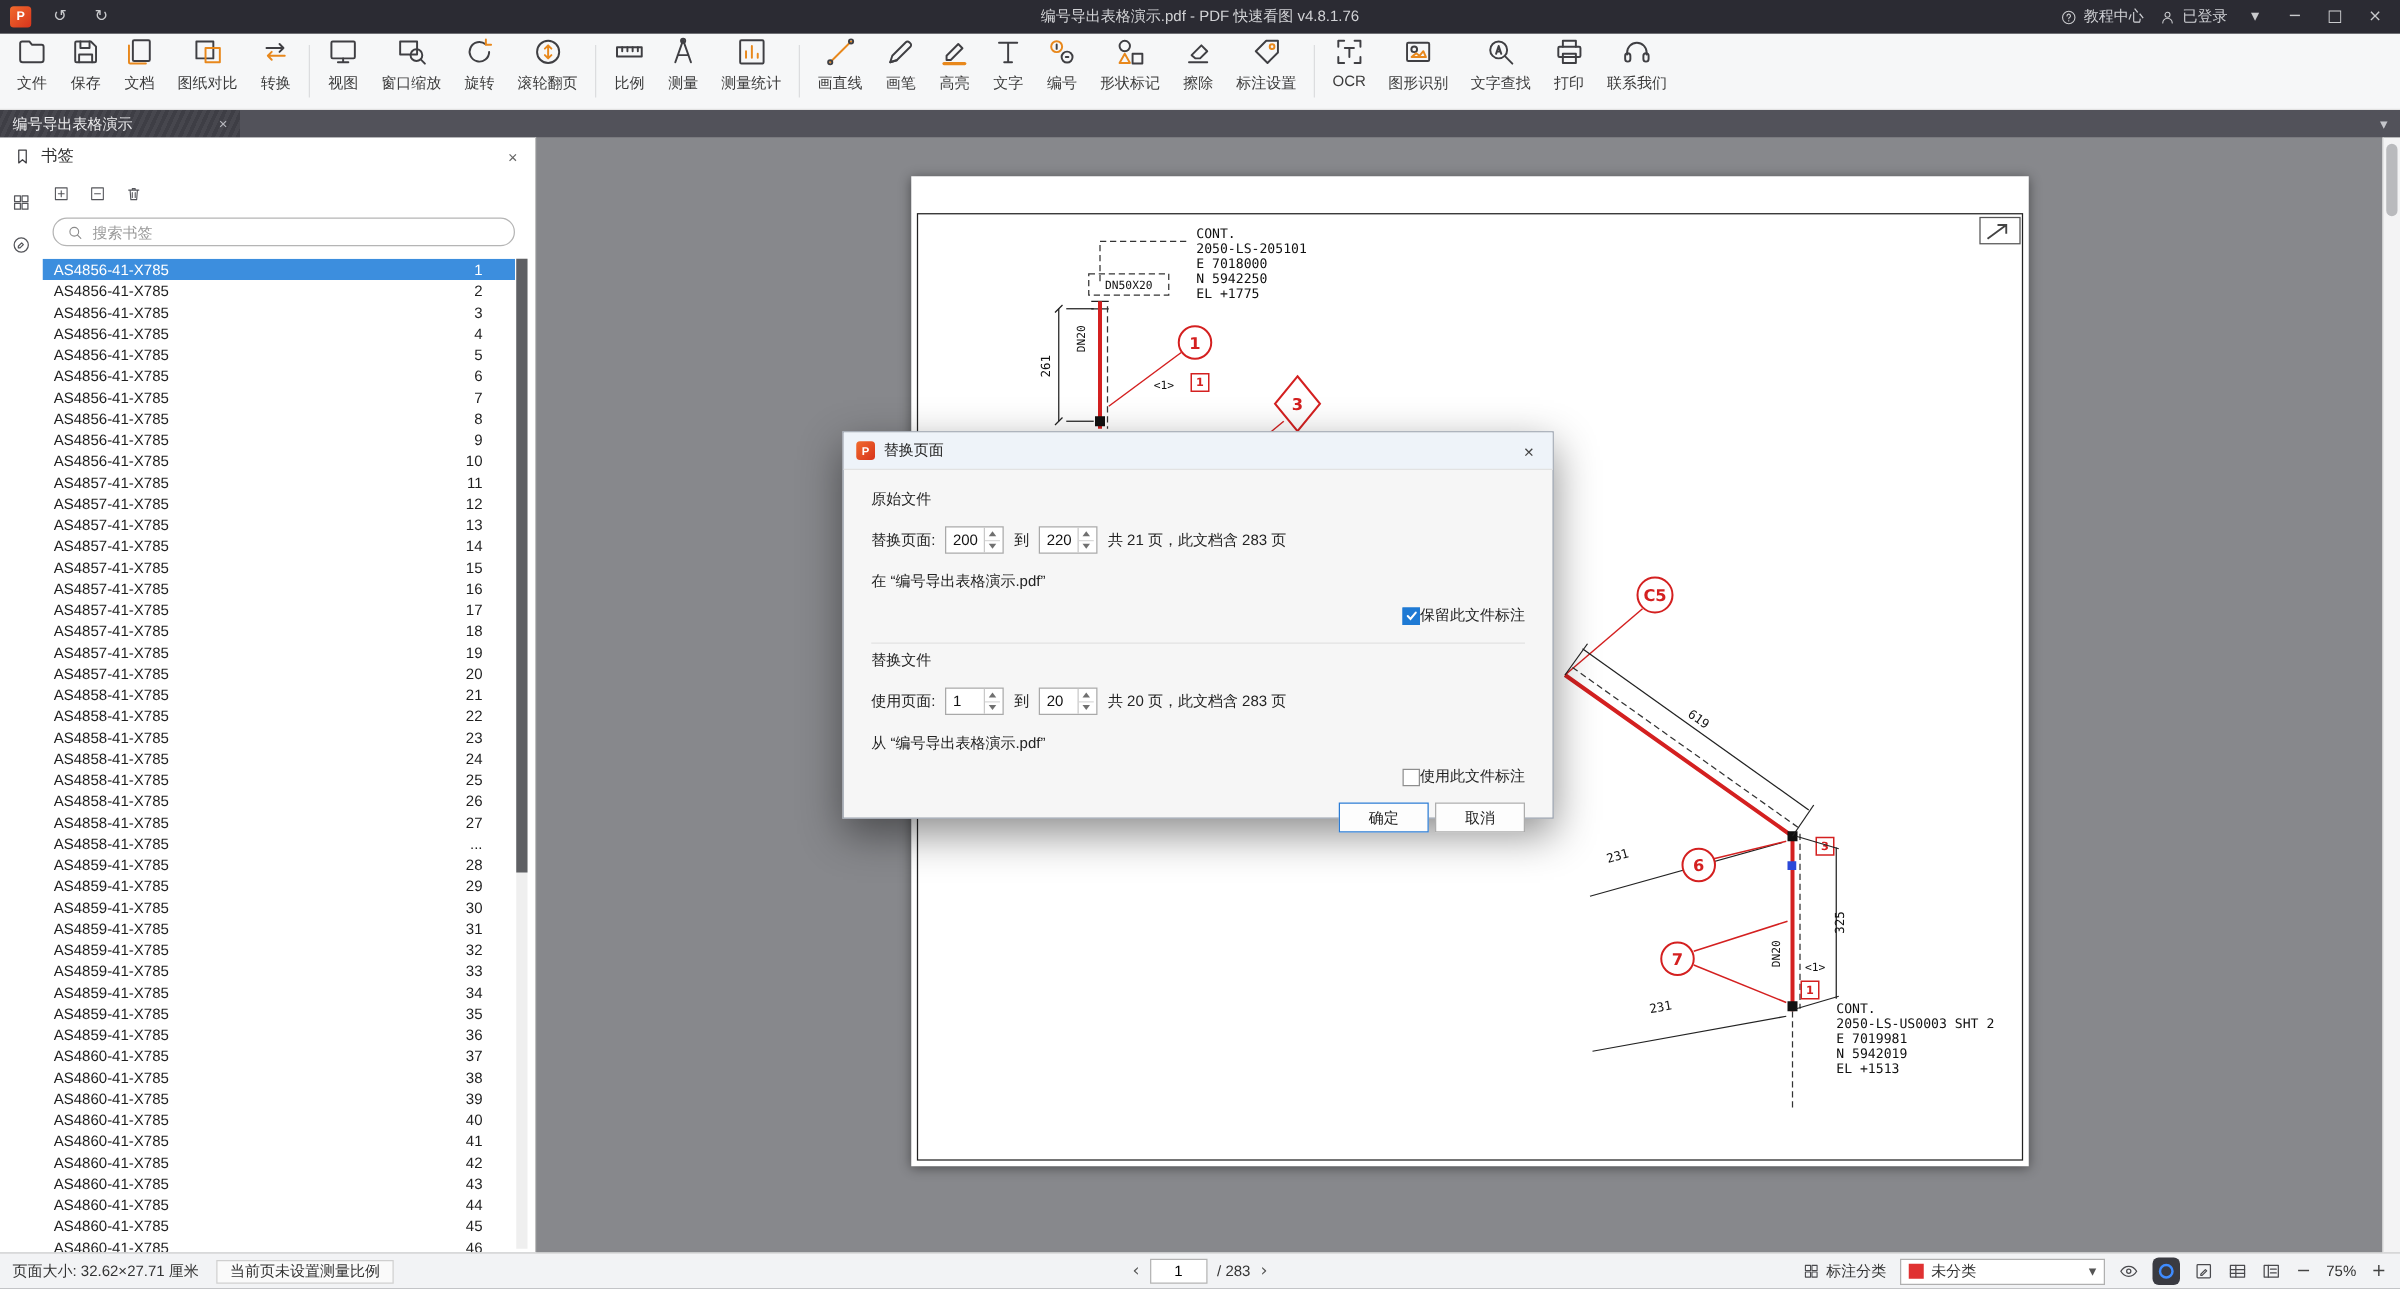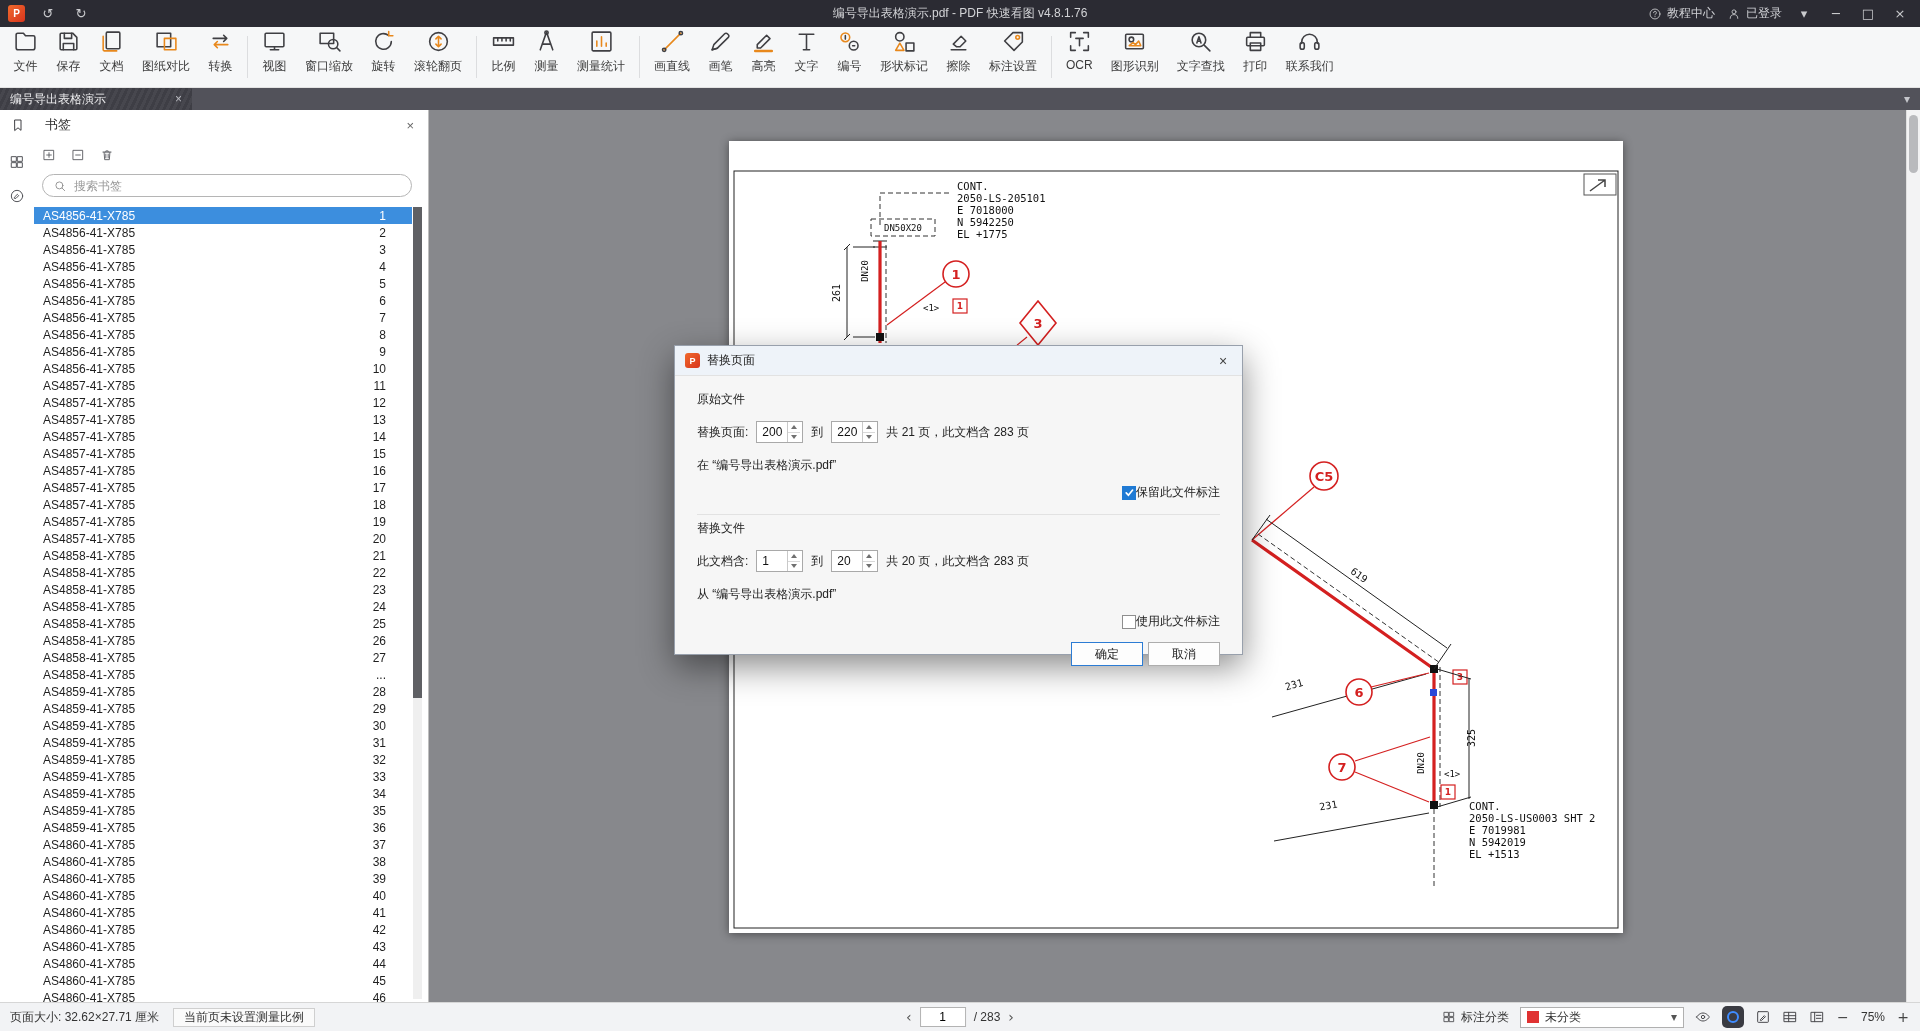--- a/index.html
+++ b/index.html
@@ -27,21 +27,21 @@
 
   
   .tabbar{position:absolute;top:88px;left:0;right:0;height:22px;background:#52525a;display:flex;align-items:stretch;}
   .tab{width:192px;display:flex;align-items:center;gap:10px;padding:0 10px;color:#ececee;background:repeating-linear-gradient(115deg,#3e3e45 0px,#3e3e45 3px,#47474e 3px,#47474e 6px);}
   .tab-label{flex:1;white-space:nowrap;overflow:hidden;}
   .tab-close{color:#b9bac0;}
   .tab-overflow{margin-left:auto;color:#c5c6cb;padding:0 10px;display:flex;align-items:center;}
 
   
   .sidebar{position:absolute;top:110px;left:0;width:429px;bottom:29px;background:#fff;border-right:1px solid #bfbfbf;overflow:hidden;}
-  .panel-header{height:30px;display:flex;align-items:center;gap:19px;padding:0 14px 0 10px;font-size:13px;color:#2e2e2e;}
+  .panel-header{height:30px;display:flex;align-items:center;gap:7px;padding:0 14px 0 10px;font-size:13px;color:#2e2e2e;}
   .panel-close{margin-left:auto;color:#666;font-size:13px;}
   .side-strip{position:absolute;left:0;top:30px;bottom:0;width:34px;display:flex;flex-direction:column;align-items:center;gap:18px;padding-top:14px;}
   .side-strip .ic,.panel-tools .ic{stroke:#54555a;}
   .panel-tools{position:absolute;left:34px;top:33px;height:24px;display:flex;align-items:center;gap:15px;padding-left:8px;}
   .search-box{position:absolute;left:42px;right:16px;top:64px;height:23px;border:1px solid #b5b5b5;border-radius:12px;display:flex;align-items:center;gap:7px;padding:0 10px;background:#fff;}
   .search-box .ic{stroke:#8a8a8a;}
   .search-box input{border:none;outline:none;flex:1;font-size:12px;color:#333;background:transparent;font-family:inherit;}
   .search-box input::placeholder{color:#9a9a9a;}
   .bookmark-list{position:absolute;left:34px;right:16px;top:97px;bottom:0;overflow:hidden;}
   .bm-row{height:17px;display:flex;align-items:center;padding:0 26px 0 9px;color:#1f1f1f;}
@@ -745,21 +745,21 @@
       <span class="cb checked">
         <svg viewBox="0 0 12 12">
             <path d="M2.4 6.4l2.4 2.5 4.6-5.6" stroke="#fff" stroke-width="1.8" fill="none" stroke-linecap="round"></path>
           </svg>
       </span>
       <span>保留此文件标注</span>
     </div>
     <div class="dlg-divider"></div>
     <div class="dlg-section">替换文件</div>
     <div class="dlg-row">
-      <span>此文档含:</span>
+      <span>使用页面:</span>
       <div class="spin">
         <input value="1" style="">
         <div class="spin-btns">
             <div class="sbn up"></div>
             <div class="sbn dn"></div>
           </div>
       </div>
       <span>到</span>
       <div class="spin">
         <input value="20" style="">

